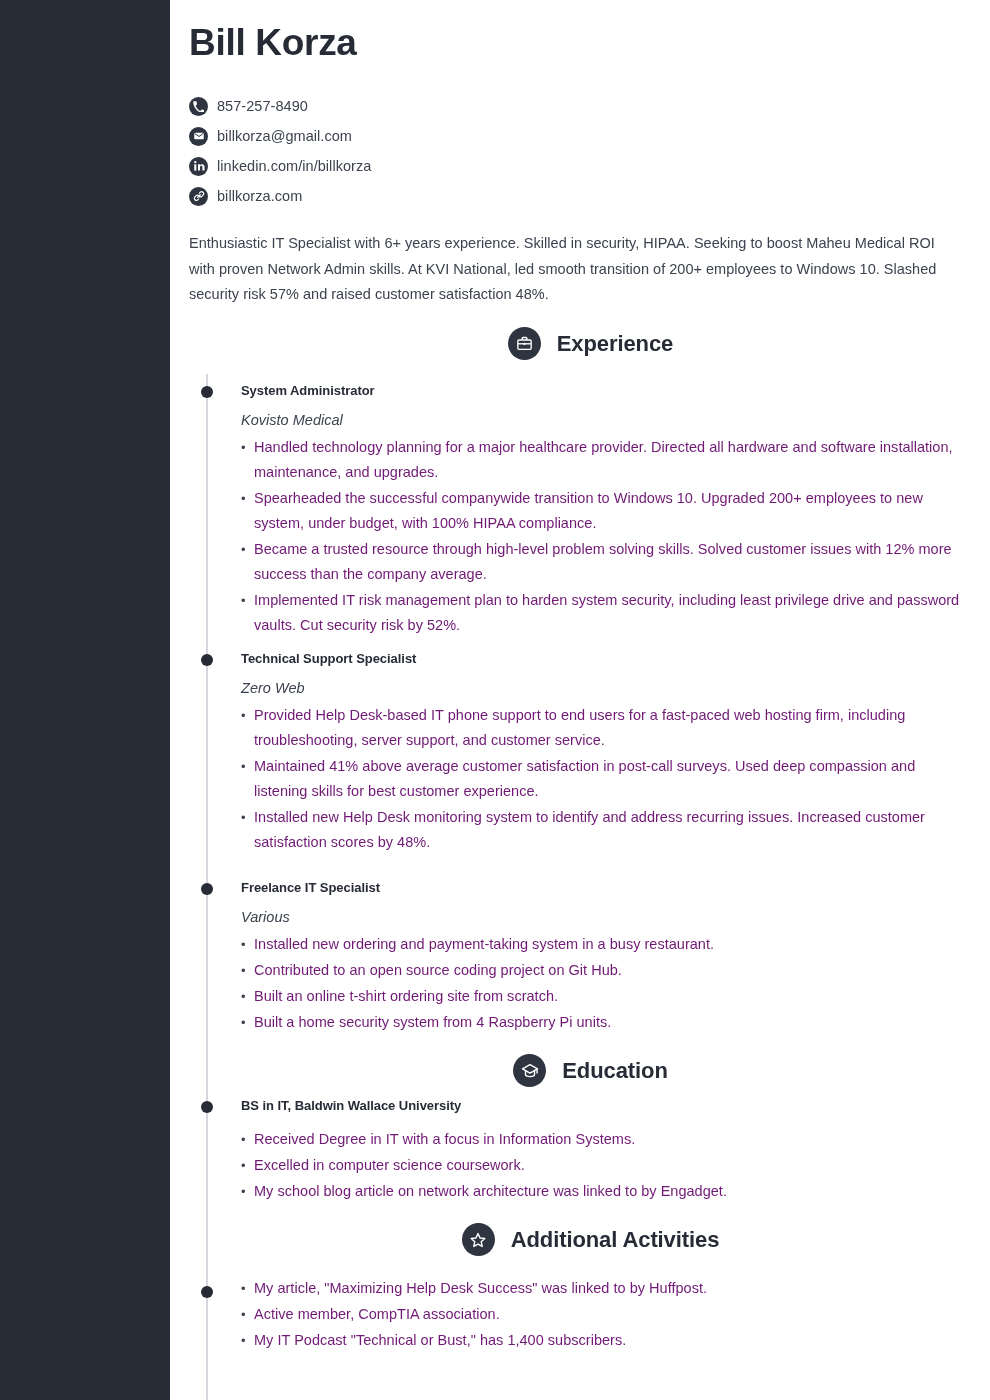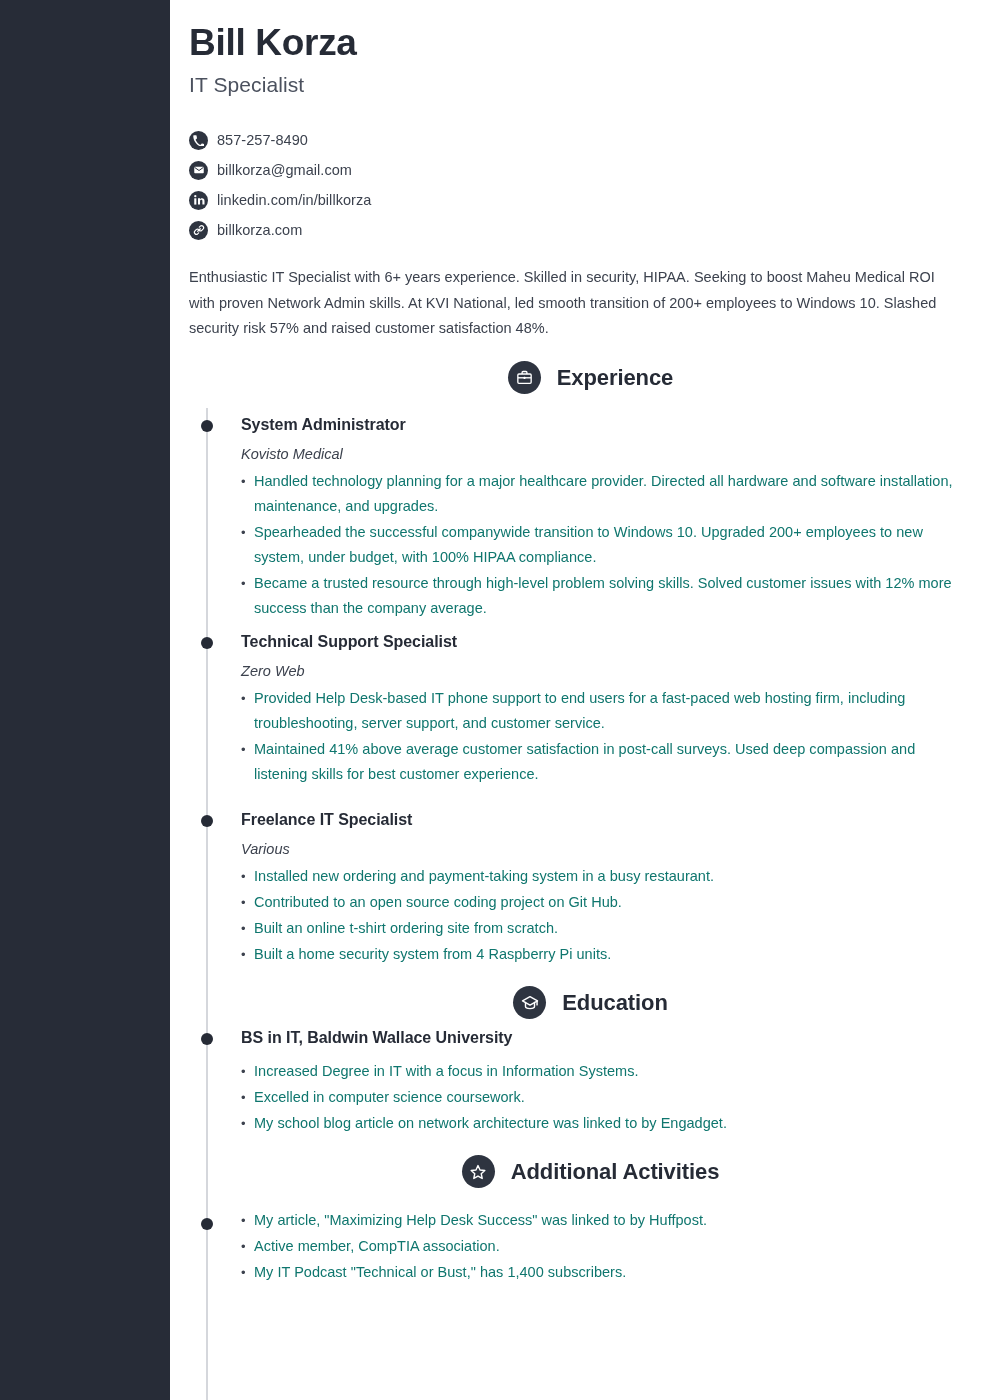--- a/index.html
+++ b/index.html
@@ -122,40 +122,40 @@
   }
   .entry .dot {
     position: absolute;
     left: 29px;
     width: 12px; height: 12px;
     border-radius: 50%;
     background: #262b36;
     z-index: 3;
   }
   .entry-title {
-    font-size: 16px;
+    font-size: 13px;
     font-weight: bold;
     color: #262b36;
     line-height: 22px;
     letter-spacing: -0.05px;
   }
   .entry-sub {
     font-size: 14.5px;
     font-style: italic;
     color: #3c424e;
     margin-top: 10px;
     letter-spacing: 0.02px;
   }
   ul.points { list-style: none; margin-top: 7px; }
   ul.points li {
     position: relative;
     padding-left: 13px;
     font-size: 14.5px;
     line-height: 25px;
-    color: #0f766e;
+    color: #701a75;
     letter-spacing: 0.02px;
     margin-top: 1px;
   }
   ul.points li::before {
     content: "\2022";
     position: absolute;
     left: 0; top: 0;
     color: #3c424e;
     font-size: 13px;
     line-height: 25px;
@@ -179,21 +179,20 @@
 <body>
 
 <div class="page">
 
   <div class="sidebar"></div>
 
   <div class="main">
 
     <div class="header">
       <div class="name">Bill Korza</div>
-      <div class="job-title">IT Specialist</div>
 
       <div class="contact-list">
 
         <div class="contact-row">
           <span class="cicon">
             <svg width="11" height="11" viewBox="0 0 24 24" fill="#ffffff">
               <path d="M6.6 10.8c1.9 3.7 4.9 6.7 8.6 8.6l2.9-2.9c.4-.4.9-.5 1.3-.3 1.5.5 3 .8 4.6.8.7 0 1.3.6 1.3 1.3V23c0 .7-.6 1.3-1.3 1.3C11.3 24.3 0 13 0 -.7 0-1.4.6-2 1.3-2H6c.7 0 1.3.6 1.3 1.3 0 1.6.3 3.1.8 4.6.2.4.1.9-.3 1.3l-2.9 2.9z" transform="translate(0.6,2.4)"></path>
             </svg>
           </span>
           <span class="contact-text">857-257-8490</span>
@@ -253,31 +252,33 @@
 
       <div class="entry" style="margin-top:14px;">
         <span class="date-label" style="top:4px;">2014-10 - 2017-09</span>
         <span class="dot" style="top:6px;"></span>
         <div class="entry-title">System Administrator</div>
         <div class="entry-sub">Kovisto Medical</div>
         <ul class="points">
           <li>Handled technology planning for a major healthcare provider. Directed all hardware and software installation, maintenance, and upgrades.</li>
           <li>Spearheaded the successful companywide transition to Windows 10. Upgraded 200+ employees to new system, under budget, with 100% HIPAA compliance.</li>
           <li>Became a trusted resource through high-level problem solving skills. Solved customer issues with 12% more success than the company average.</li>
+          <li>Implemented IT risk management plan to harden system security, including least privilege drive and password vaults. Cut security risk by 52%.</li>
         </ul>
       </div>
 
       <div class="entry" style="margin-top:10px;">
         <span class="date-label" style="top:4px;">2013-07 - 2014-08</span>
         <span class="dot" style="top:6px;"></span>
         <div class="entry-title">Technical Support Specialist</div>
         <div class="entry-sub">Zero Web</div>
         <ul class="points">
           <li>Provided Help Desk-based IT phone support to end users for a fast-paced web hosting firm, including troubleshooting, server support, and customer service.</li>
           <li>Maintained 41% above average customer satisfaction in post-call surveys. Used deep compassion and listening skills for best customer experience.</li>
+          <li>Installed new Help Desk monitoring system to identify and address recurring issues. Increased customer satisfaction scores by 48%.</li>
         </ul>
       </div>
 
       <div class="entry" style="margin-top:22px;">
         <span class="date-label" style="top:4px;">2012-06 - 2013-06</span>
         <span class="dot" style="top:6px;"></span>
         <div class="entry-title">Freelance IT Specialist</div>
         <div class="entry-sub">Various</div>
         <ul class="points">
           <li>Installed new ordering and payment-taking system in a busy restaurant.</li>
@@ -300,21 +301,21 @@
           </svg>
         </span>
         <span class="section-title">Education</span>
       </div>
 
       <div class="entry" style="margin-top:2px;">
         <span class="date-label" style="top:4px;">2008 - 2012</span>
         <span class="dot" style="top:6px;"></span>
         <div class="entry-title">BS in IT, Baldwin Wallace University</div>
         <ul class="points" style="margin-top:10px;">
-          <li>Increased Degree in IT with a focus in Information Systems.</li>
+          <li>Received Degree in IT with a focus in Information Systems.</li>
           <li>Excelled in computer science coursework.</li>
           <li>My school blog article on network architecture was linked to by Engadget.</li>
         </ul>
       </div>
     </div>
 
     <div class="section">
       <div class="tl-line" style="top:52px; height:145px;"></div>
 
       <div class="section-head">

